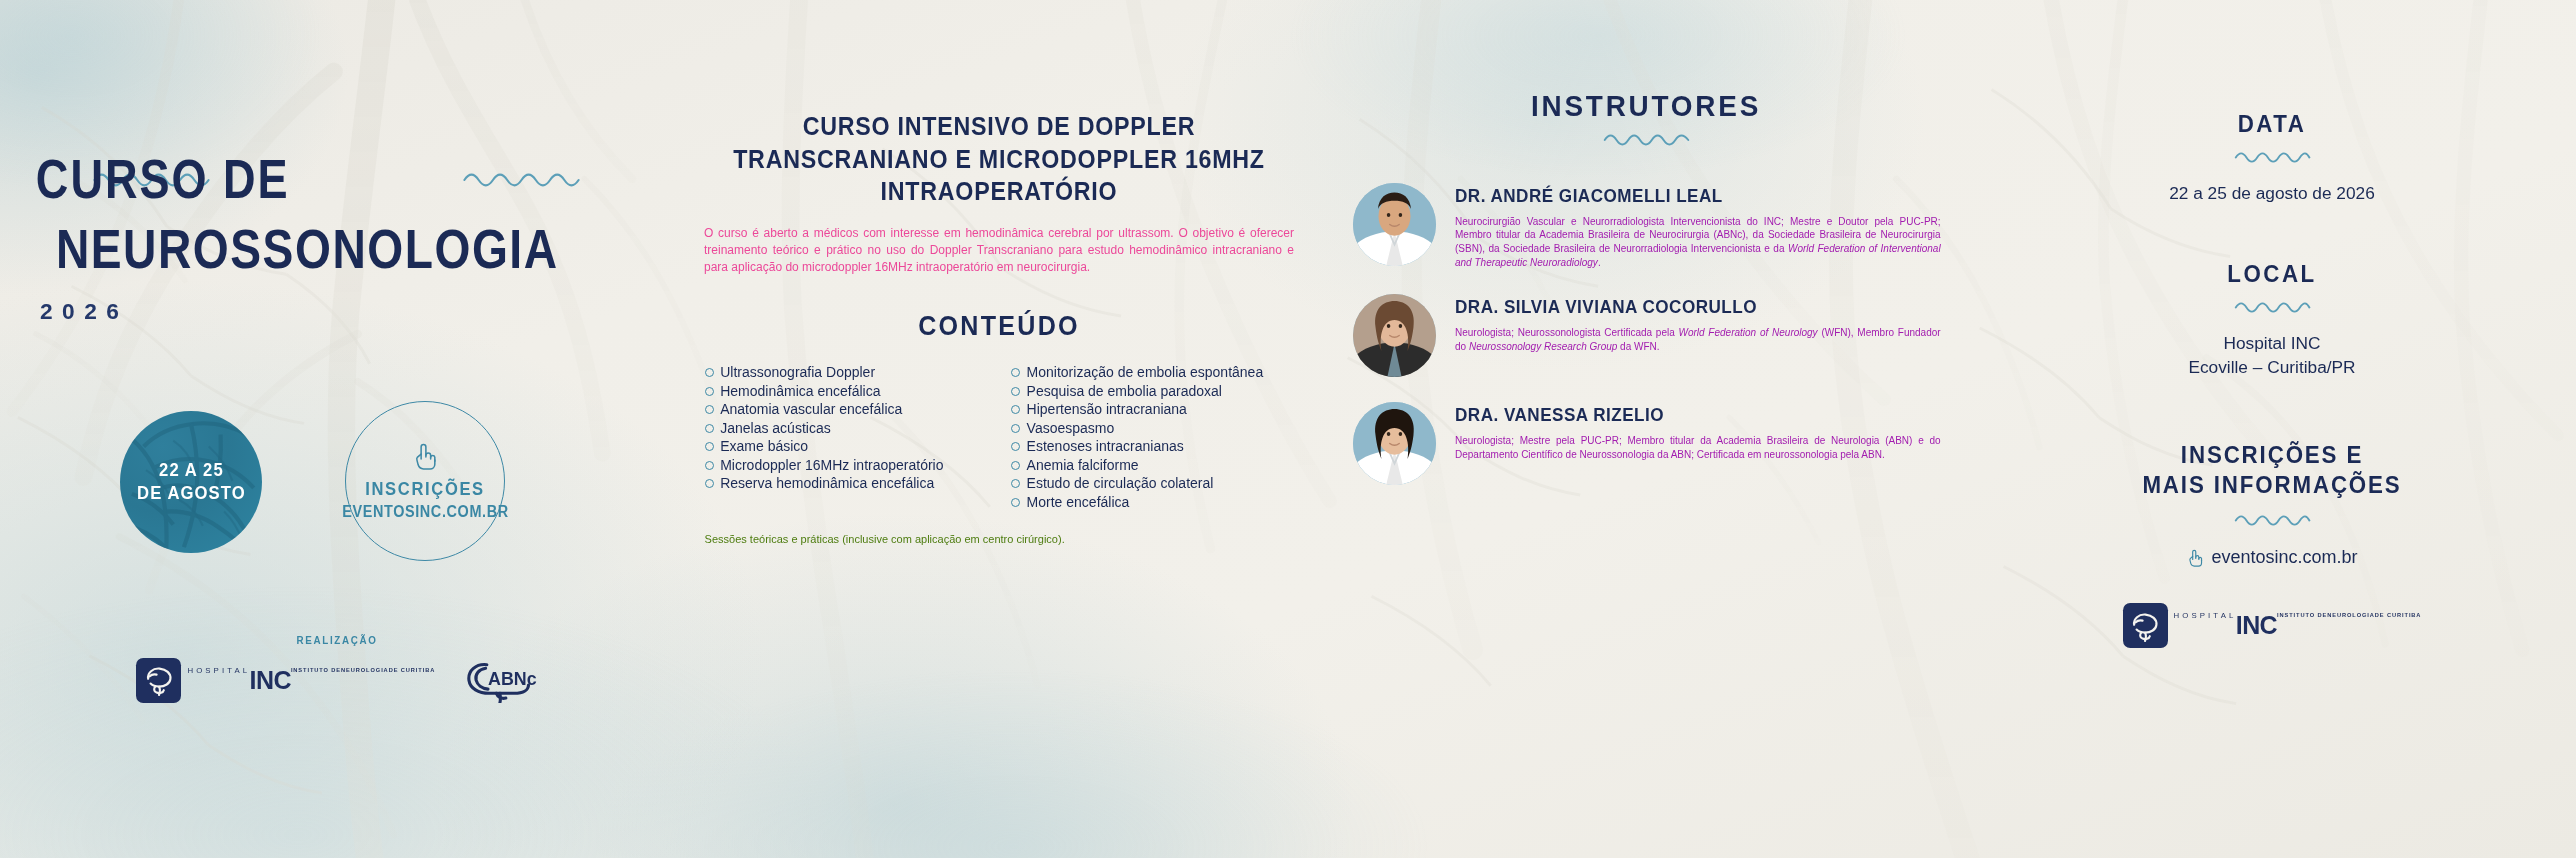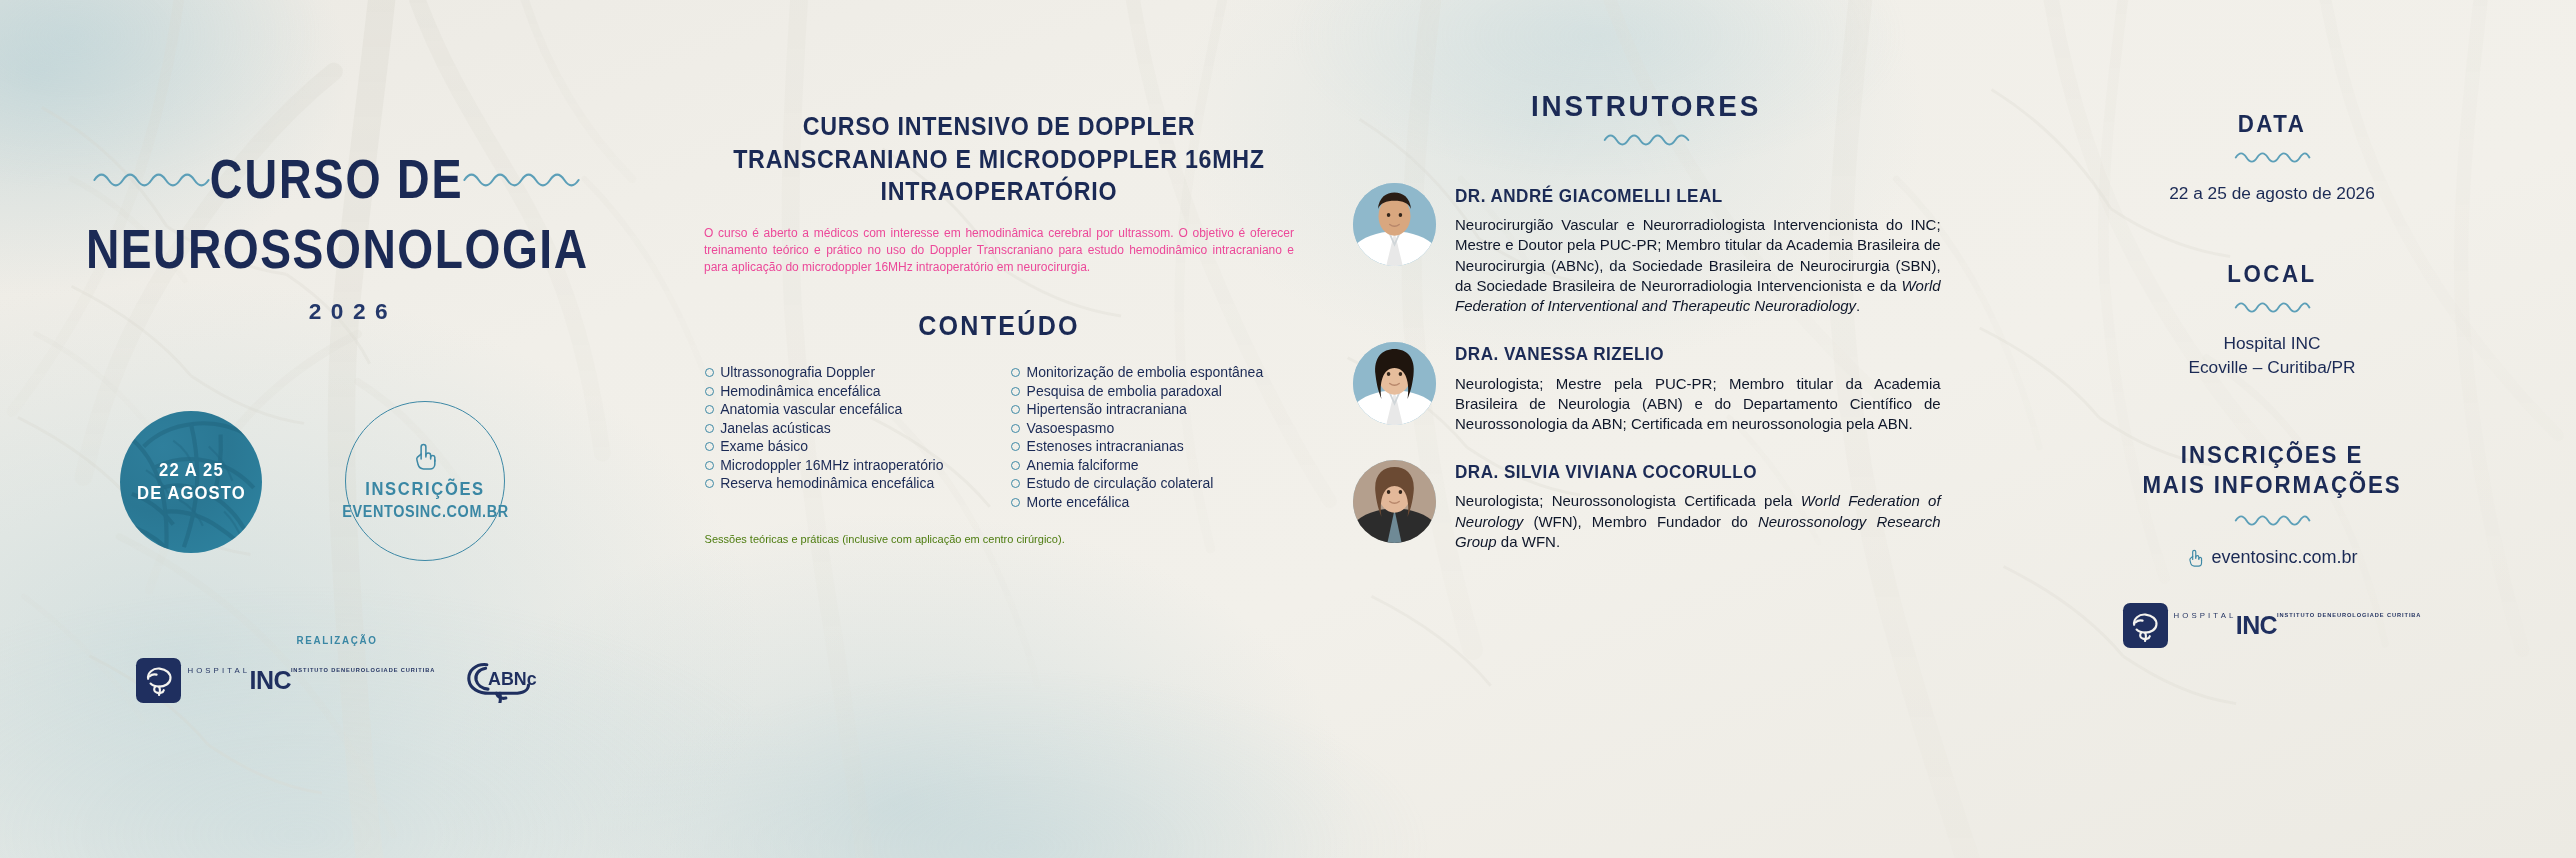--- a/index.html
+++ b/index.html
@@ -17,21 +17,21 @@
       radial-gradient(ellipse 417px 298px at 36px 72px, rgba(176,204,210,0.5) 0%, rgba(176,204,210,0) 75%),
       linear-gradient(160deg, #eceae4 0%, #f1efe9 30%, #f2f0ea 60%, #eceae3 100%);
   }
   
   #bg-texture { position: absolute; inset: 0; z-index: 0; opacity: .5; pointer-events: none; }
 
   .col { position: absolute; top: 0; height: 859px; z-index: 2; }
 
   
   #col-left { left: 0; width: 674px; }
-  .hero-title-wrap { position: absolute; left: 0; width: 674px; top: 152px; text-align: center; }
+  .hero-title-wrap { position: absolute; left: 8px; width: 674px; top: 152px; }
   .hero-line1 {
     font-family: "Liberation Sans Narrow", "Liberation Sans", sans-serif;
     font-weight: 700; font-size: 55px; letter-spacing: 2.4px;
     color: #1b2a55; line-height: 1;
     transform: scaleX(0.82); display: inline-block;
   }
   .hero-line2 {
     font-family: "Liberation Sans Narrow", "Liberation Sans", sans-serif;
     font-weight: 700; font-size: 55px; letter-spacing: 1.8px;
     color: #1b2a55; line-height: 1.15;
@@ -176,21 +176,21 @@
   }
   .instr-body { flex: 1; padding-top: 2.4px; }
   .instr-name {
     font-family: "Liberation Sans Narrow", "Liberation Sans", sans-serif;
     font-weight: 700; font-size: 18px; letter-spacing: 0.5px;
     color: #1b2a55; margin-bottom: 8.3px; transform: scaleX(.95);
     transform-origin: left center;
   }
   .instr-bio {
     font-family: "Liberation Sans Narrow", "Liberation Sans", sans-serif;
-    font-size: 15px; line-height: 1.36; color: #0f172a;
+    font-size: 10px; line-height: 1.36; color: #a21caf;
     text-align: justify; text-justify: inter-word;
   }
   .instr-bio i { font-style: italic; }
 
   
   #col-info { left: 1968px; width: 608px; text-align: center; }
   .info-head {
     font-family: "Liberation Sans Narrow", "Liberation Sans", sans-serif;
     font-weight: 700; letter-spacing: 2.7px; color: #1b2a55;
     transform: scaleX(.93);
@@ -463,51 +463,51 @@
             <ellipse cx="80" cy="54" rx="3" ry="3.4" fill="#33261c"></ellipse>
             <path d="M62 70 Q70 76 78 70" fill="none" stroke="#b7866a" stroke-width="2.4" stroke-linecap="round"></path>
           </svg></div>
         <div class="instr-body">
           <div class="instr-name">DR. ANDRÉ GIACOMELLI LEAL</div>
           <div class="instr-bio"><span>Neurocirurgião Vascular e Neurorradiologista Intervencionista do INC; Mestre e Doutor pela PUC-PR; Membro titular da Academia Brasileira de Neurocirurgia (ABNc), da Sociedade Brasileira de Neurocirurgia (SBN), da Sociedade Brasileira de Neurorradiologia Intervencionista e da </span><i>World Federation of Interventional and Therapeutic Neuroradiology</i><span>.</span></div>
         </div>
       </div>
       <div class="instr-item">
         <div class="instr-photo"><svg viewBox="0 0 140 140" width="83" height="83">
+            <rect width="140" height="140" fill="#b49f8d"></rect>
+            <path d="M0 108 C16 92 40 82 70 82 C100 82 124 92 140 108 L140 140 L0 140 Z" fill="#2c2c2c"></path>
+            <path d="M70 84 L58 140 L82 140 Z" fill="#6f8a96"></path>
+            <ellipse cx="70" cy="56" rx="27" ry="33" fill="#e3b899"></ellipse>
+            <path d="M38 56 C34 26 50 12 70 12 C90 12 106 26 102 56 C100 74 96 86 92 96 C96 70 90 44 70 44 C50 44 44 70 48 96 C44 86 40 74 38 56 Z" fill="#6b4a33"></path>
+            <ellipse cx="60" cy="54" rx="3" ry="3.4" fill="#33261c"></ellipse>
+            <ellipse cx="80" cy="54" rx="3" ry="3.4" fill="#33261c"></ellipse>
+            <path d="M62 70 Q70 76 78 70" fill="none" stroke="#b7866a" stroke-width="2.4" stroke-linecap="round"></path>
+          </svg></div>
+        <div class="instr-body">
+          <div class="instr-name">DRA. SILVIA VIVIANA COCORULLO</div>
+          <div class="instr-bio"><span>Neurologista; Neurossonologista Certificada pela </span><i>World Federation of Neurology</i><span> (WFN), Membro Fundador do </span><i>Neurossonology Research Group</i><span> da WFN.</span></div>
+        </div>
+      </div>
+      <div class="instr-item">
+        <div class="instr-photo"><svg viewBox="0 0 140 140" width="83" height="83">
             <rect width="140" height="140" fill="#8fb8cb"></rect>
             <path d="M0 108 C16 92 40 82 70 82 C100 82 124 92 140 108 L140 140 L0 140 Z" fill="#ffffff"></path>
             <path d="M70 82 L56 140 L84 140 Z" fill="#e8e8e8"></path>
             <path d="M62 86 L70 104 L78 86" fill="none" stroke="#cfd5d8" stroke-width="3"></path>
             <ellipse cx="70" cy="56" rx="27" ry="33" fill="#e6bd9c"></ellipse>
             <path d="M38 56 C34 26 50 12 70 12 C90 12 106 26 102 56 C100 74 96 86 92 96 C96 70 90 44 70 44 C50 44 44 70 48 96 C44 86 40 74 38 56 Z" fill="#1f150e"></path>
             <ellipse cx="60" cy="54" rx="3" ry="3.4" fill="#33261c"></ellipse>
             <ellipse cx="80" cy="54" rx="3" ry="3.4" fill="#33261c"></ellipse>
             <path d="M62 70 Q70 76 78 70" fill="none" stroke="#b7866a" stroke-width="2.4" stroke-linecap="round"></path>
           </svg></div>
         <div class="instr-body">
           <div class="instr-name">DRA. VANESSA RIZELIO</div>
           <div class="instr-bio"><span>Neurologista; Mestre pela PUC-PR; Membro titular da Academia Brasileira de Neurologia (ABN) e do Departamento Científico de Neurossonologia da ABN; Certificada em neurossonologia pela ABN.</span></div>
         </div>
       </div>
-      <div class="instr-item">
-        <div class="instr-photo"><svg viewBox="0 0 140 140" width="83" height="83">
-            <rect width="140" height="140" fill="#b49f8d"></rect>
-            <path d="M0 108 C16 92 40 82 70 82 C100 82 124 92 140 108 L140 140 L0 140 Z" fill="#2c2c2c"></path>
-            <path d="M70 84 L58 140 L82 140 Z" fill="#6f8a96"></path>
-            <ellipse cx="70" cy="56" rx="27" ry="33" fill="#e3b899"></ellipse>
-            <path d="M38 56 C34 26 50 12 70 12 C90 12 106 26 102 56 C100 74 96 86 92 96 C96 70 90 44 70 44 C50 44 44 70 48 96 C44 86 40 74 38 56 Z" fill="#6b4a33"></path>
-            <ellipse cx="60" cy="54" rx="3" ry="3.4" fill="#33261c"></ellipse>
-            <ellipse cx="80" cy="54" rx="3" ry="3.4" fill="#33261c"></ellipse>
-            <path d="M62 70 Q70 76 78 70" fill="none" stroke="#b7866a" stroke-width="2.4" stroke-linecap="round"></path>
-          </svg></div>
-        <div class="instr-body">
-          <div class="instr-name">DRA. SILVIA VIVIANA COCORULLO</div>
-          <div class="instr-bio"><span>Neurologista; Neurossonologista Certificada pela </span><i>World Federation of Neurology</i><span> (WFN), Membro Fundador do </span><i>Neurossonology Research Group</i><span> da WFN.</span></div>
-        </div>
-      </div>
     </div>
 </div>
 
 <div class="col" id="col-info">
   <div class="info-head" id="data-head">DATA</div>
   <div class="info-squiggle">
     <svg width="78" height="19" viewBox="0 0 130 32">
       <path d="M4 16 Q13 2 22 16 T40 16 T58 16 T76 16 T94 16 T112 16 T128 16" fill="none" stroke="#5c9fb8" stroke-width="3.2" stroke-linecap="round"></path>
     </svg>
   </div>

